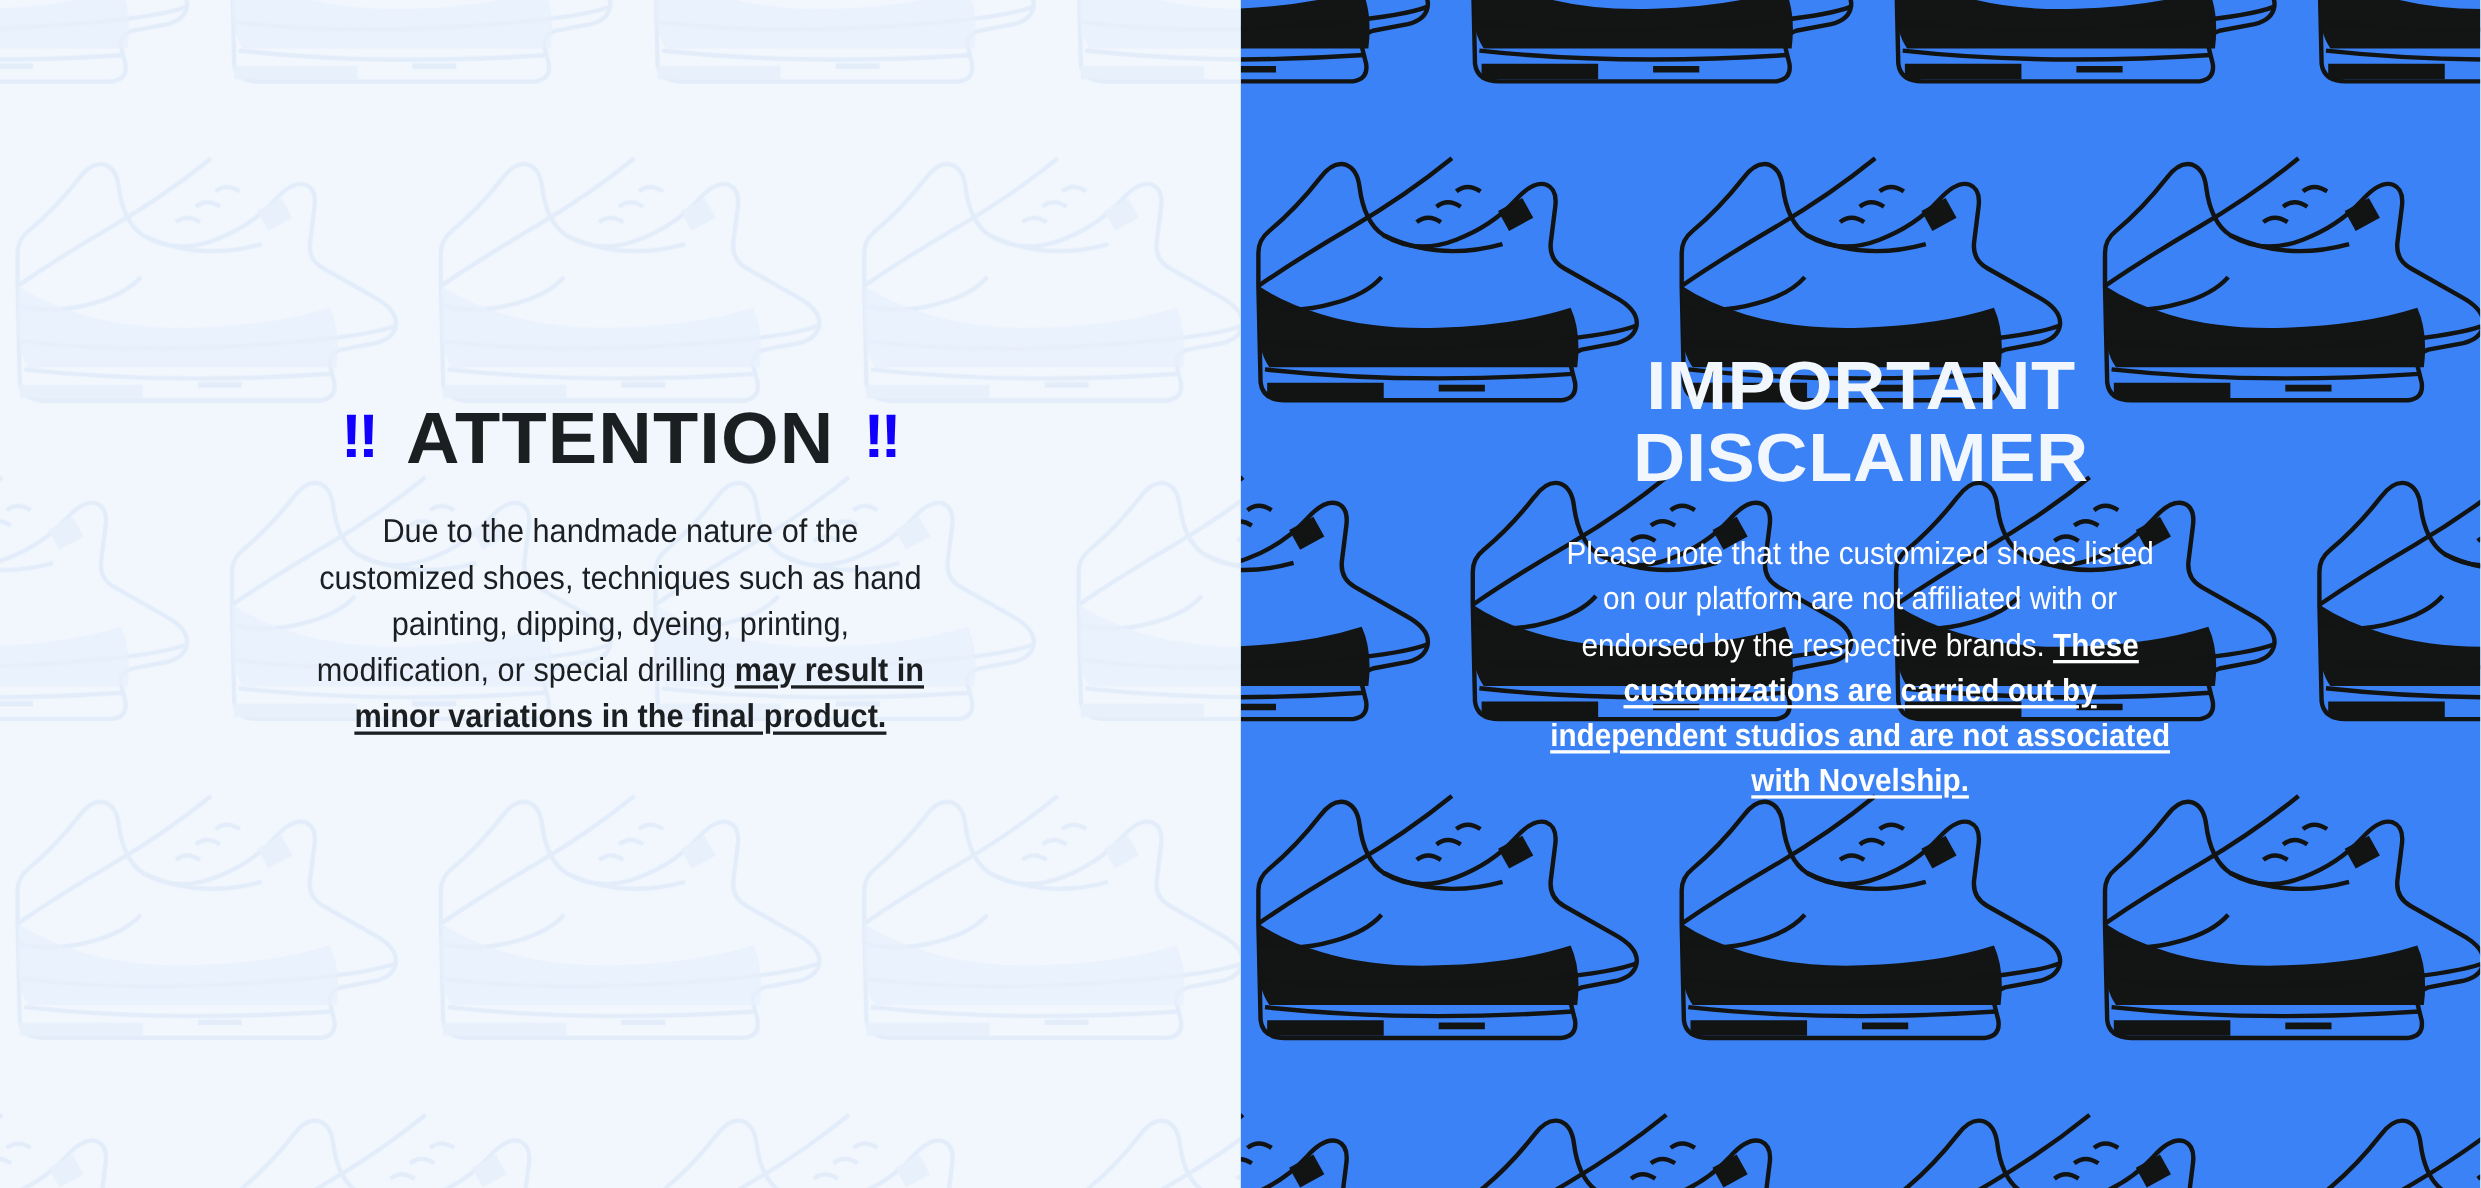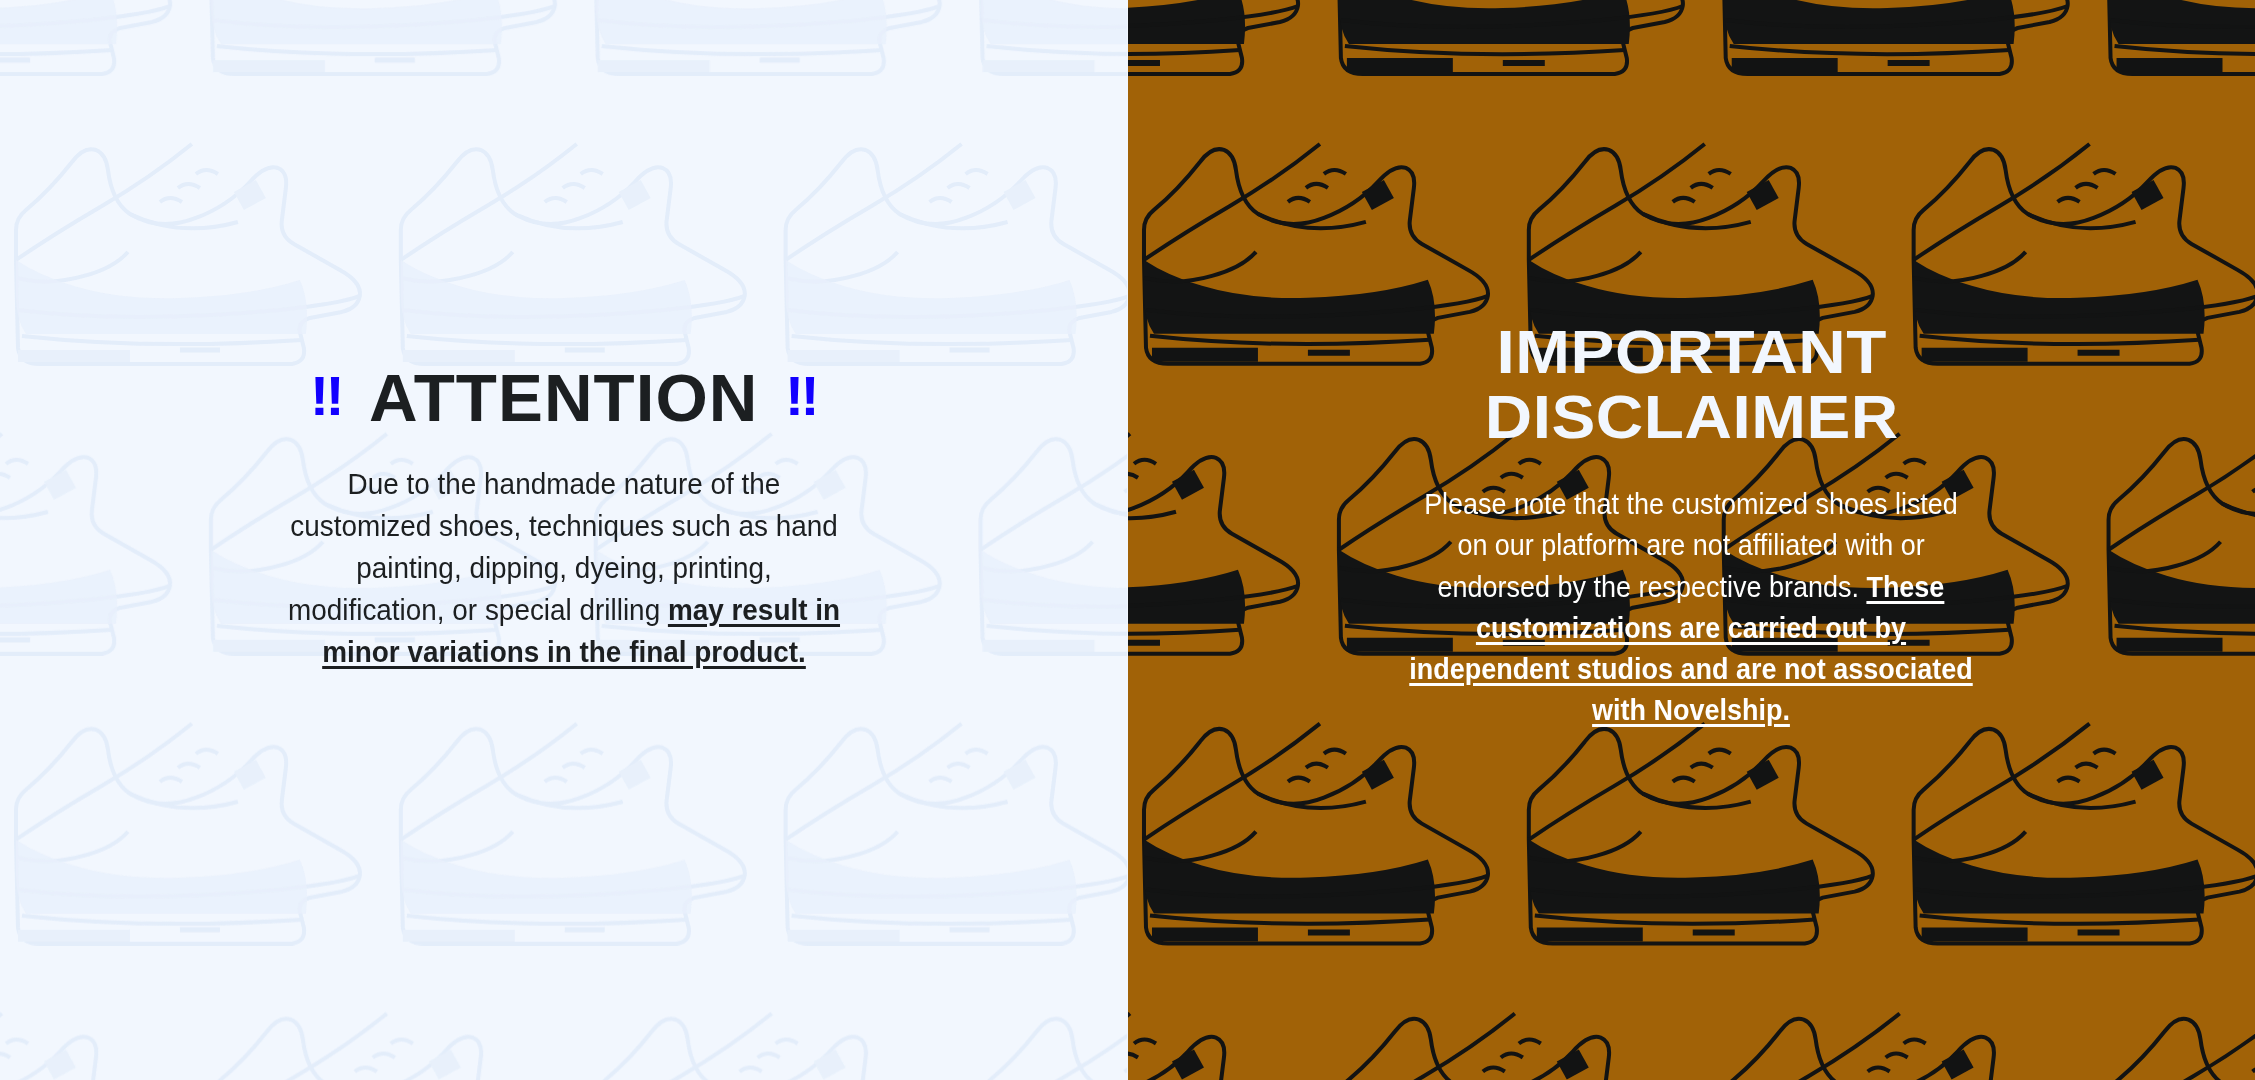--- a/index.html
+++ b/index.html
@@ -82,21 +82,21 @@
     font-size:30px;
     line-height:1.40;
     color:#1c1f21;
     font-weight:400;
     font-family:"Liberation Sans", sans-serif;
     transform:scaleX(0.93);
     transform-origin:center top;
   }
 
   
-  .panel--dark { background:#a16207; }
+  .panel--dark { background:#3b82f6; }
 
   .panel--dark .panel-inner { margin-top:-30px; }
 
   .headline--dark {
     font-size:62px;
     line-height:1.06;
     font-weight:700;
     letter-spacing:0.5px;
     color:#f2f7fe;
     font-family:"Liberation Sans", sans-serif;

